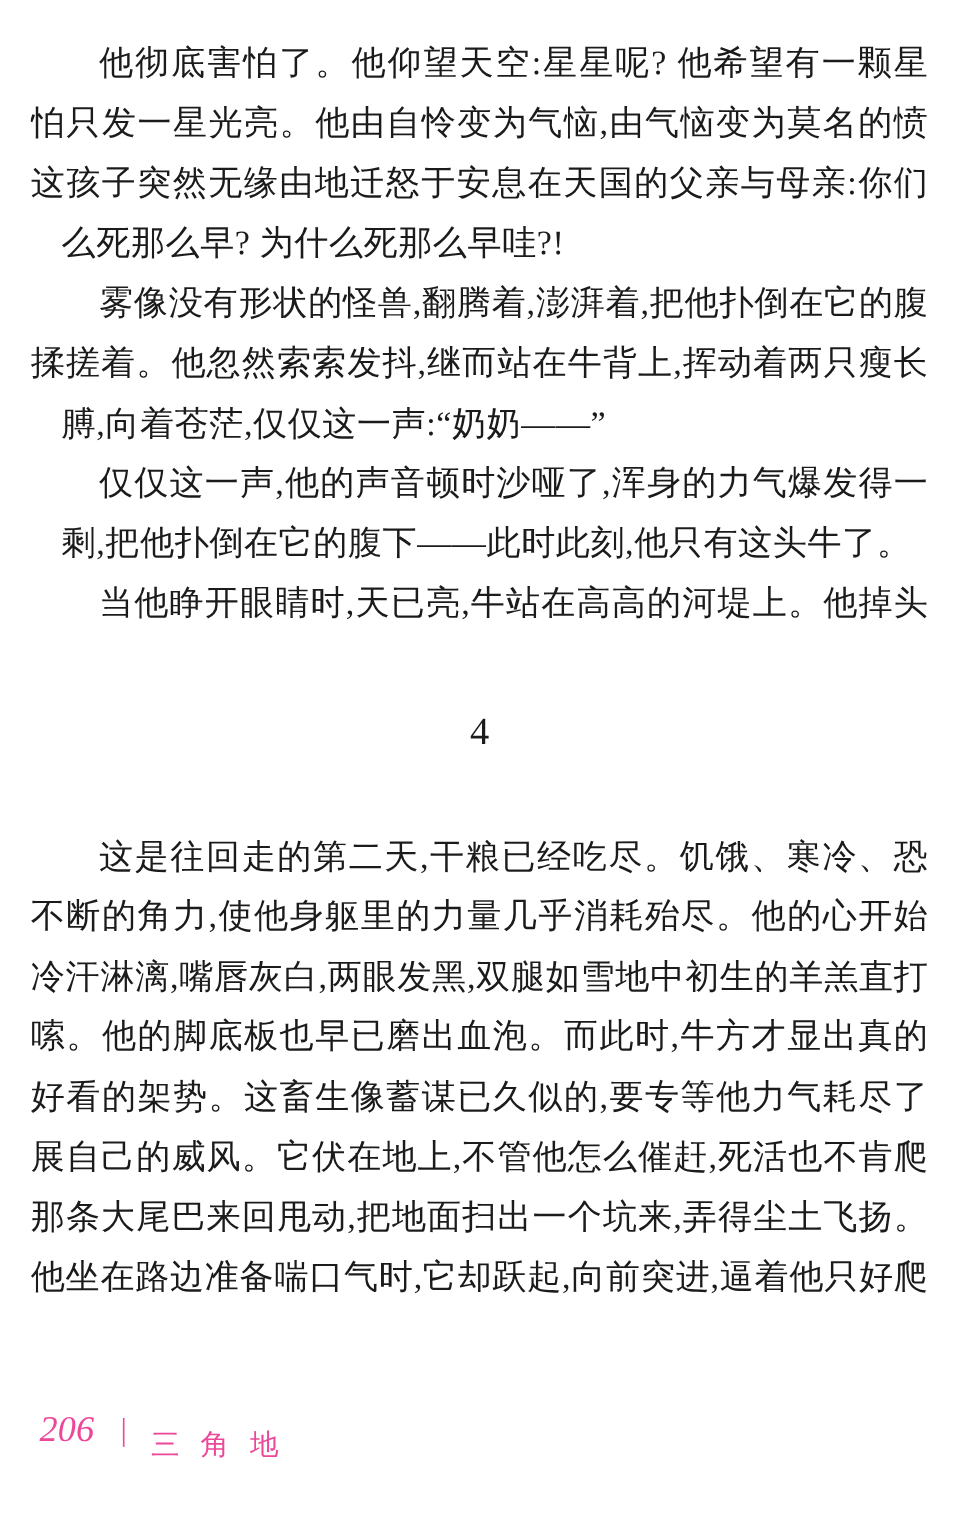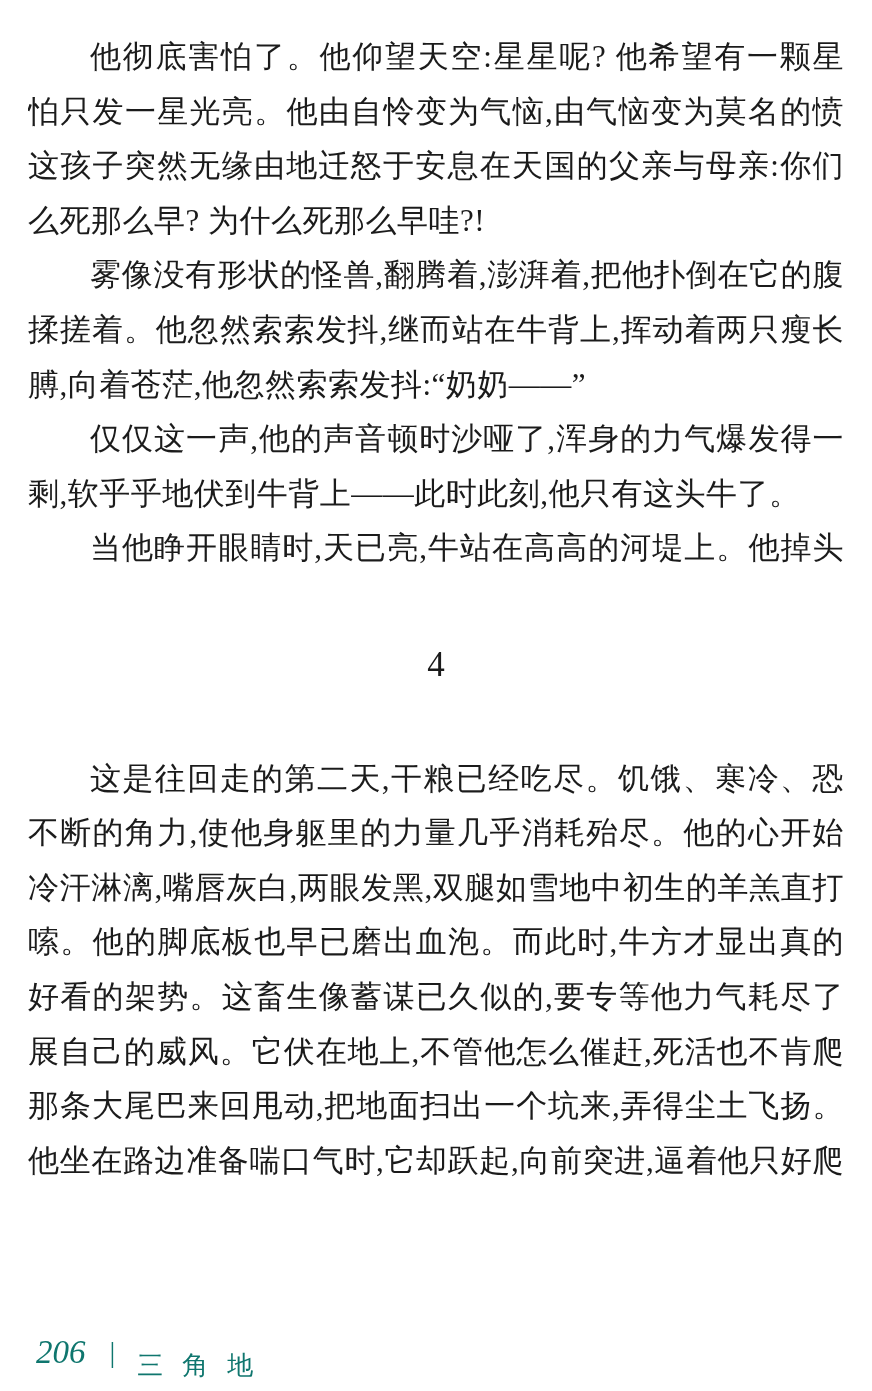--- a/index.html
+++ b/index.html
@@ -24,36 +24,36 @@
     font-size: 31px;
     line-height: 54.6px;
     height: 54.6px;
     overflow: hidden;
     text-align: justify;
     text-align-last: justify;
     letter-spacing: 0.5px;
     white-space: normal;
   }
   .line.indent { text-indent: 62px; }
-  .line.lastline { text-align-last: left; }
+  .line.lastline { text-align-last: left; margin-left: 28px; }
   .section-heading {
     font-size: 35px;
     line-height: 54.6px;
     height: 54.6px;
     text-align: center;
     margin-top: 62px;
     margin-bottom: 59px;
     color: #1b1b1b;
   }
   .footer {
     position: absolute;
-    left: 36px; top: 1320px;
+    left: 36px; top: 1268px;
     display: flex;
     align-items: center;
-    color: #0f766e;
+    color: #ec4899;
   }
   .pagenum {
     font-style: italic;
     font-size: 33px;
     line-height: 40px;
   }
   .divider {
     font-size: 29px;
     line-height: 36px;
     margin: 0 22px 0 24px;
@@ -73,25 +73,25 @@
   <main class="body-text">
       <div class="paragraph">
         <div class="line indent">他彻底害怕了。他仰望天空:星星呢? 他希望有一颗星星,哪</div>
         <div class="line">怕只发一星光亮。他由自怜变为气恼,由气恼变为莫名的愤怒。</div>
         <div class="line">这孩子突然无缘由地迁怒于安息在天国的父亲与母亲:你们为什</div>
         <div class="line lastline">么死那么早? 为什么死那么早哇?!</div>
       </div>
       <div class="paragraph">
         <div class="line indent">雾像没有形状的怪兽,翻腾着,澎湃着,把他扑倒在它的腹下</div>
         <div class="line">揉搓着。他忽然索索发抖,继而站在牛背上,挥动着两只瘦长的胳</div>
-        <div class="line lastline">膊,向着苍茫,他忽然索索发抖:“奶奶——”</div>
+        <div class="line lastline">膊,向着苍茫,仅仅这一声:“奶奶——”</div>
       </div>
       <div class="paragraph">
         <div class="line indent">仅仅这一声,他的声音顿时沙哑了,浑身的力气爆发得一丝不</div>
-        <div class="line lastline">剩,软乎乎地伏到牛背上——此时此刻,他只有这头牛了。</div>
+        <div class="line lastline">剩,把他扑倒在它的腹下——此时此刻,他只有这头牛了。</div>
       </div>
       <div class="paragraph">
         <div class="line indent">当他睁开眼睛时,天已亮,牛站在高高的河堤上。他掉头一</div>
       </div>
       <div class="section-heading">4</div>
       <div class="paragraph">
         <div class="line indent">这是往回走的第二天,干粮已经吃尽。饥饿、寒冷、恐惧、与牛</div>
         <div class="line">不断的角力,使他身躯里的力量几乎消耗殆尽。他的心开始发慌,</div>
         <div class="line">冷汗淋漓,嘴唇灰白,两眼发黑,双腿如雪地中初生的羊羔直打哆</div>
         <div class="line">嗦。他的脚底板也早已磨出血泡。而此时,牛方才显出真的要他</div>

